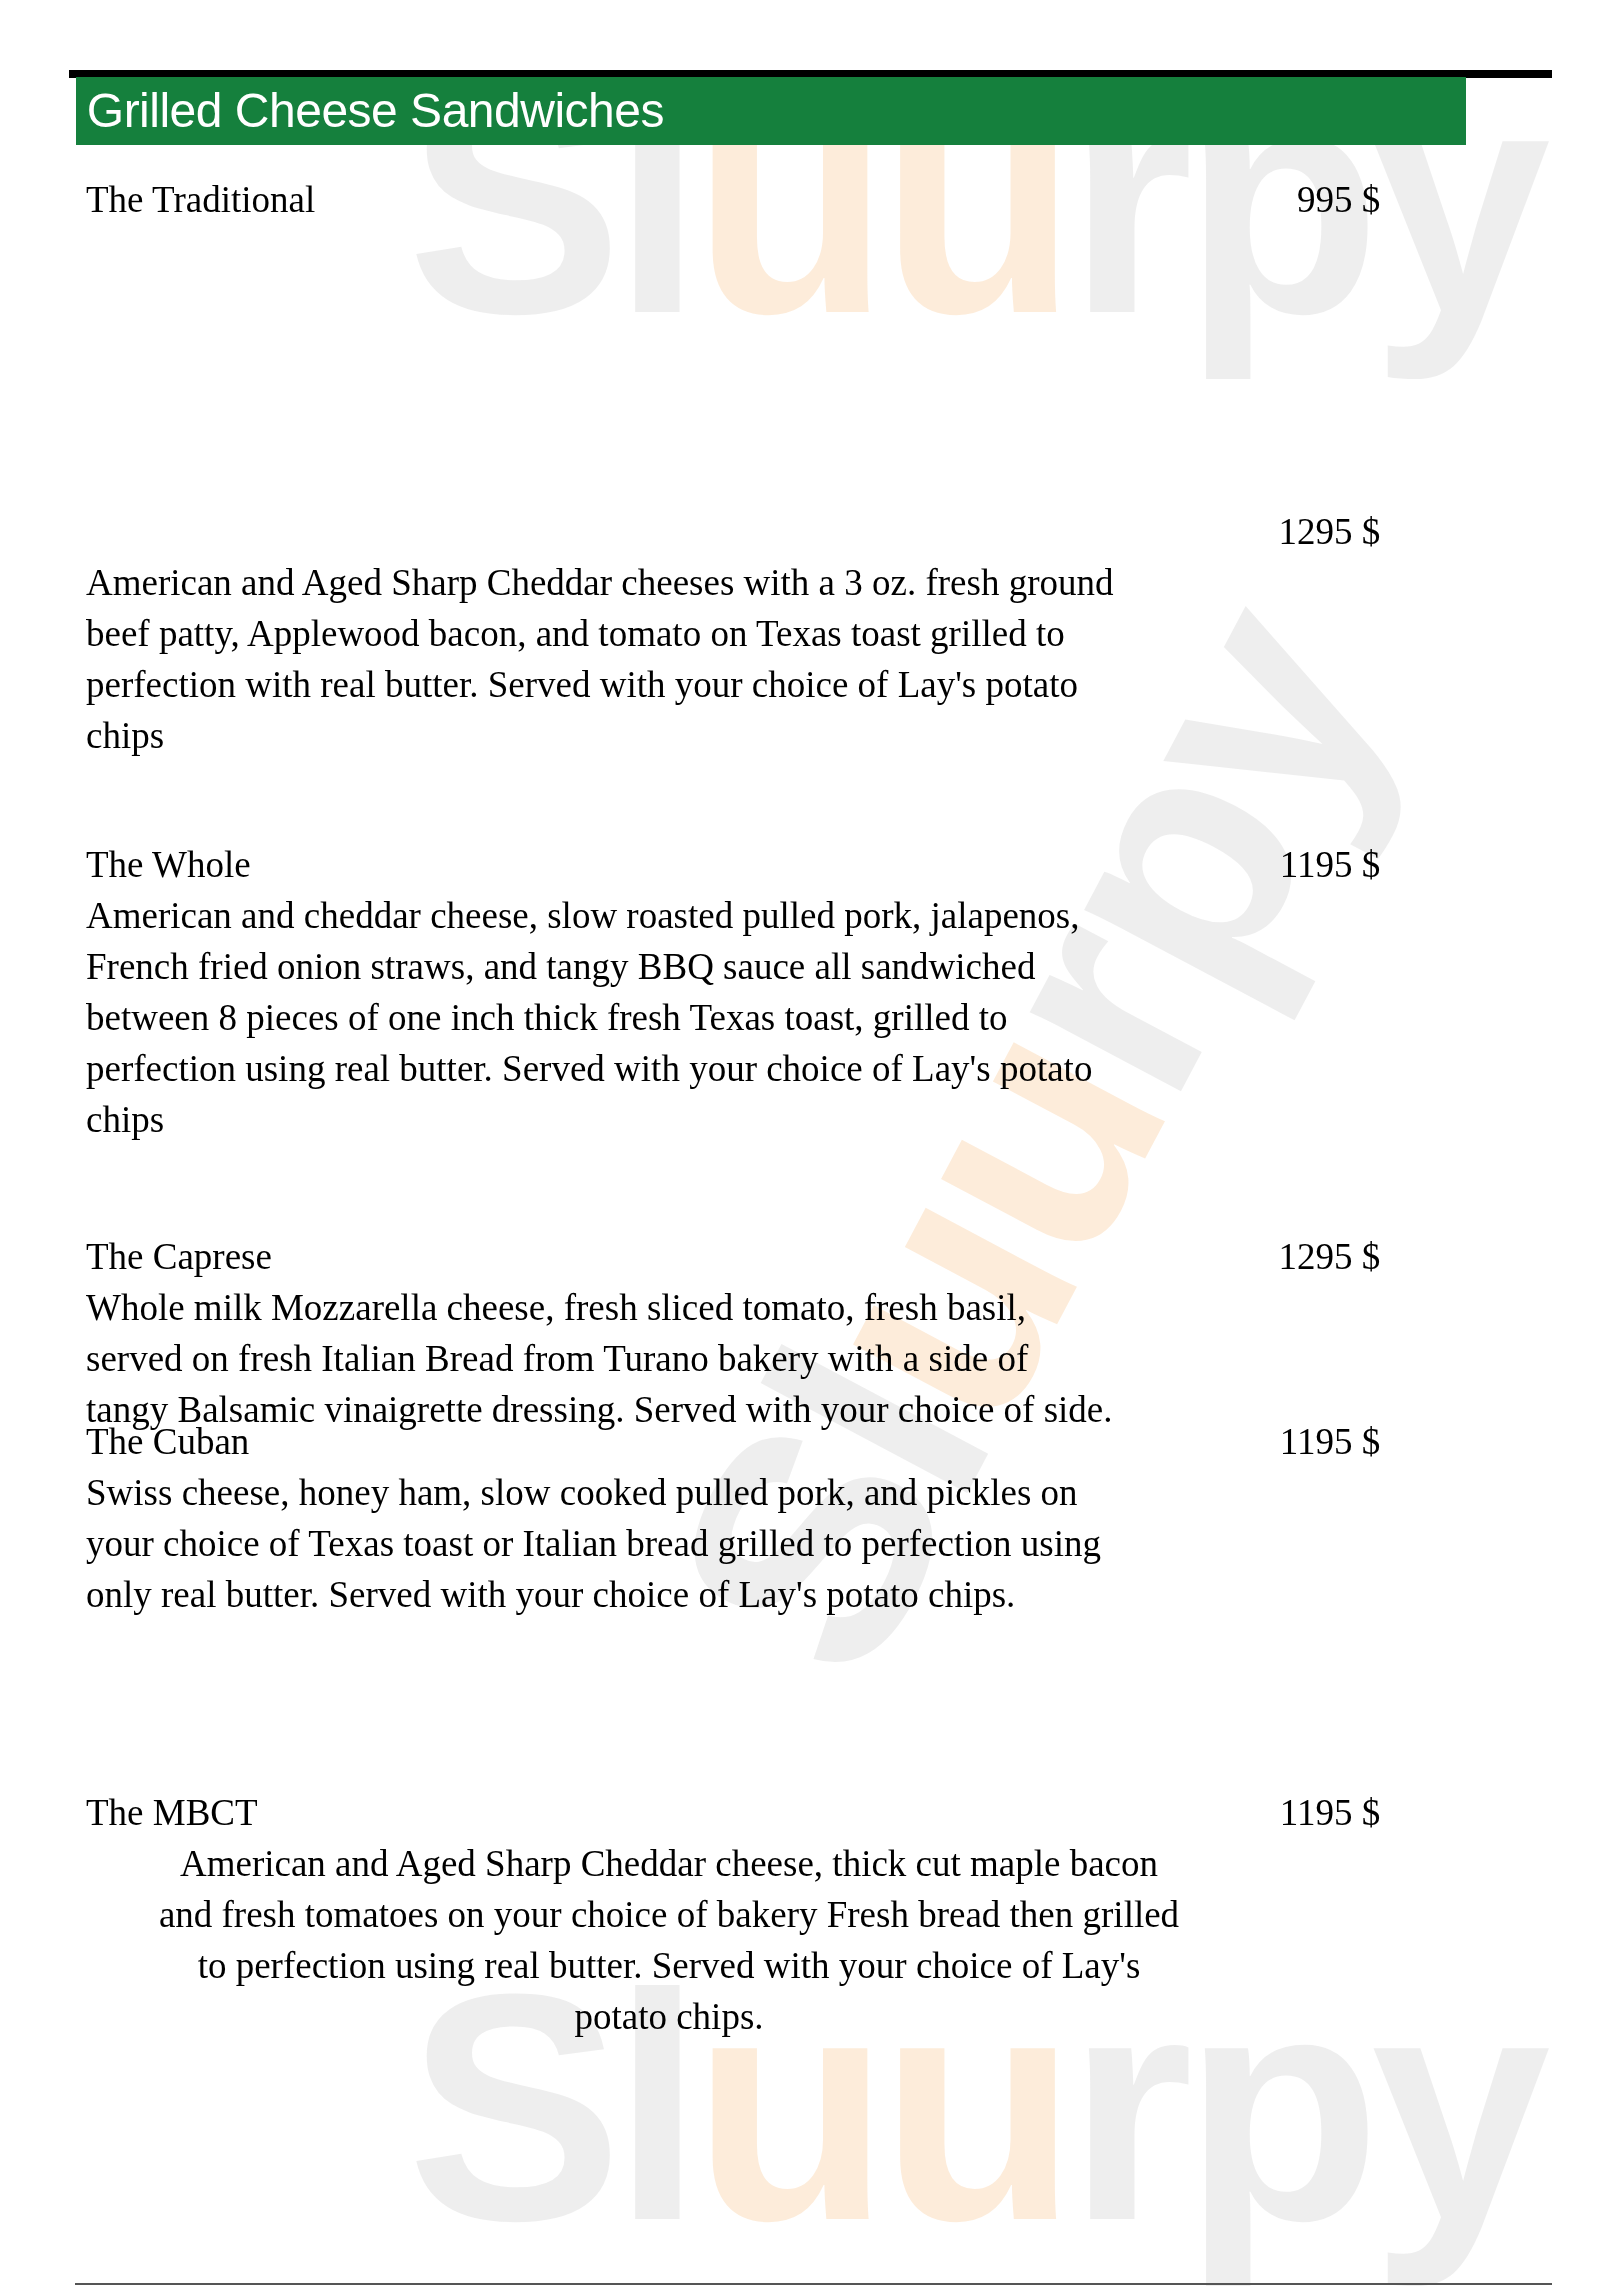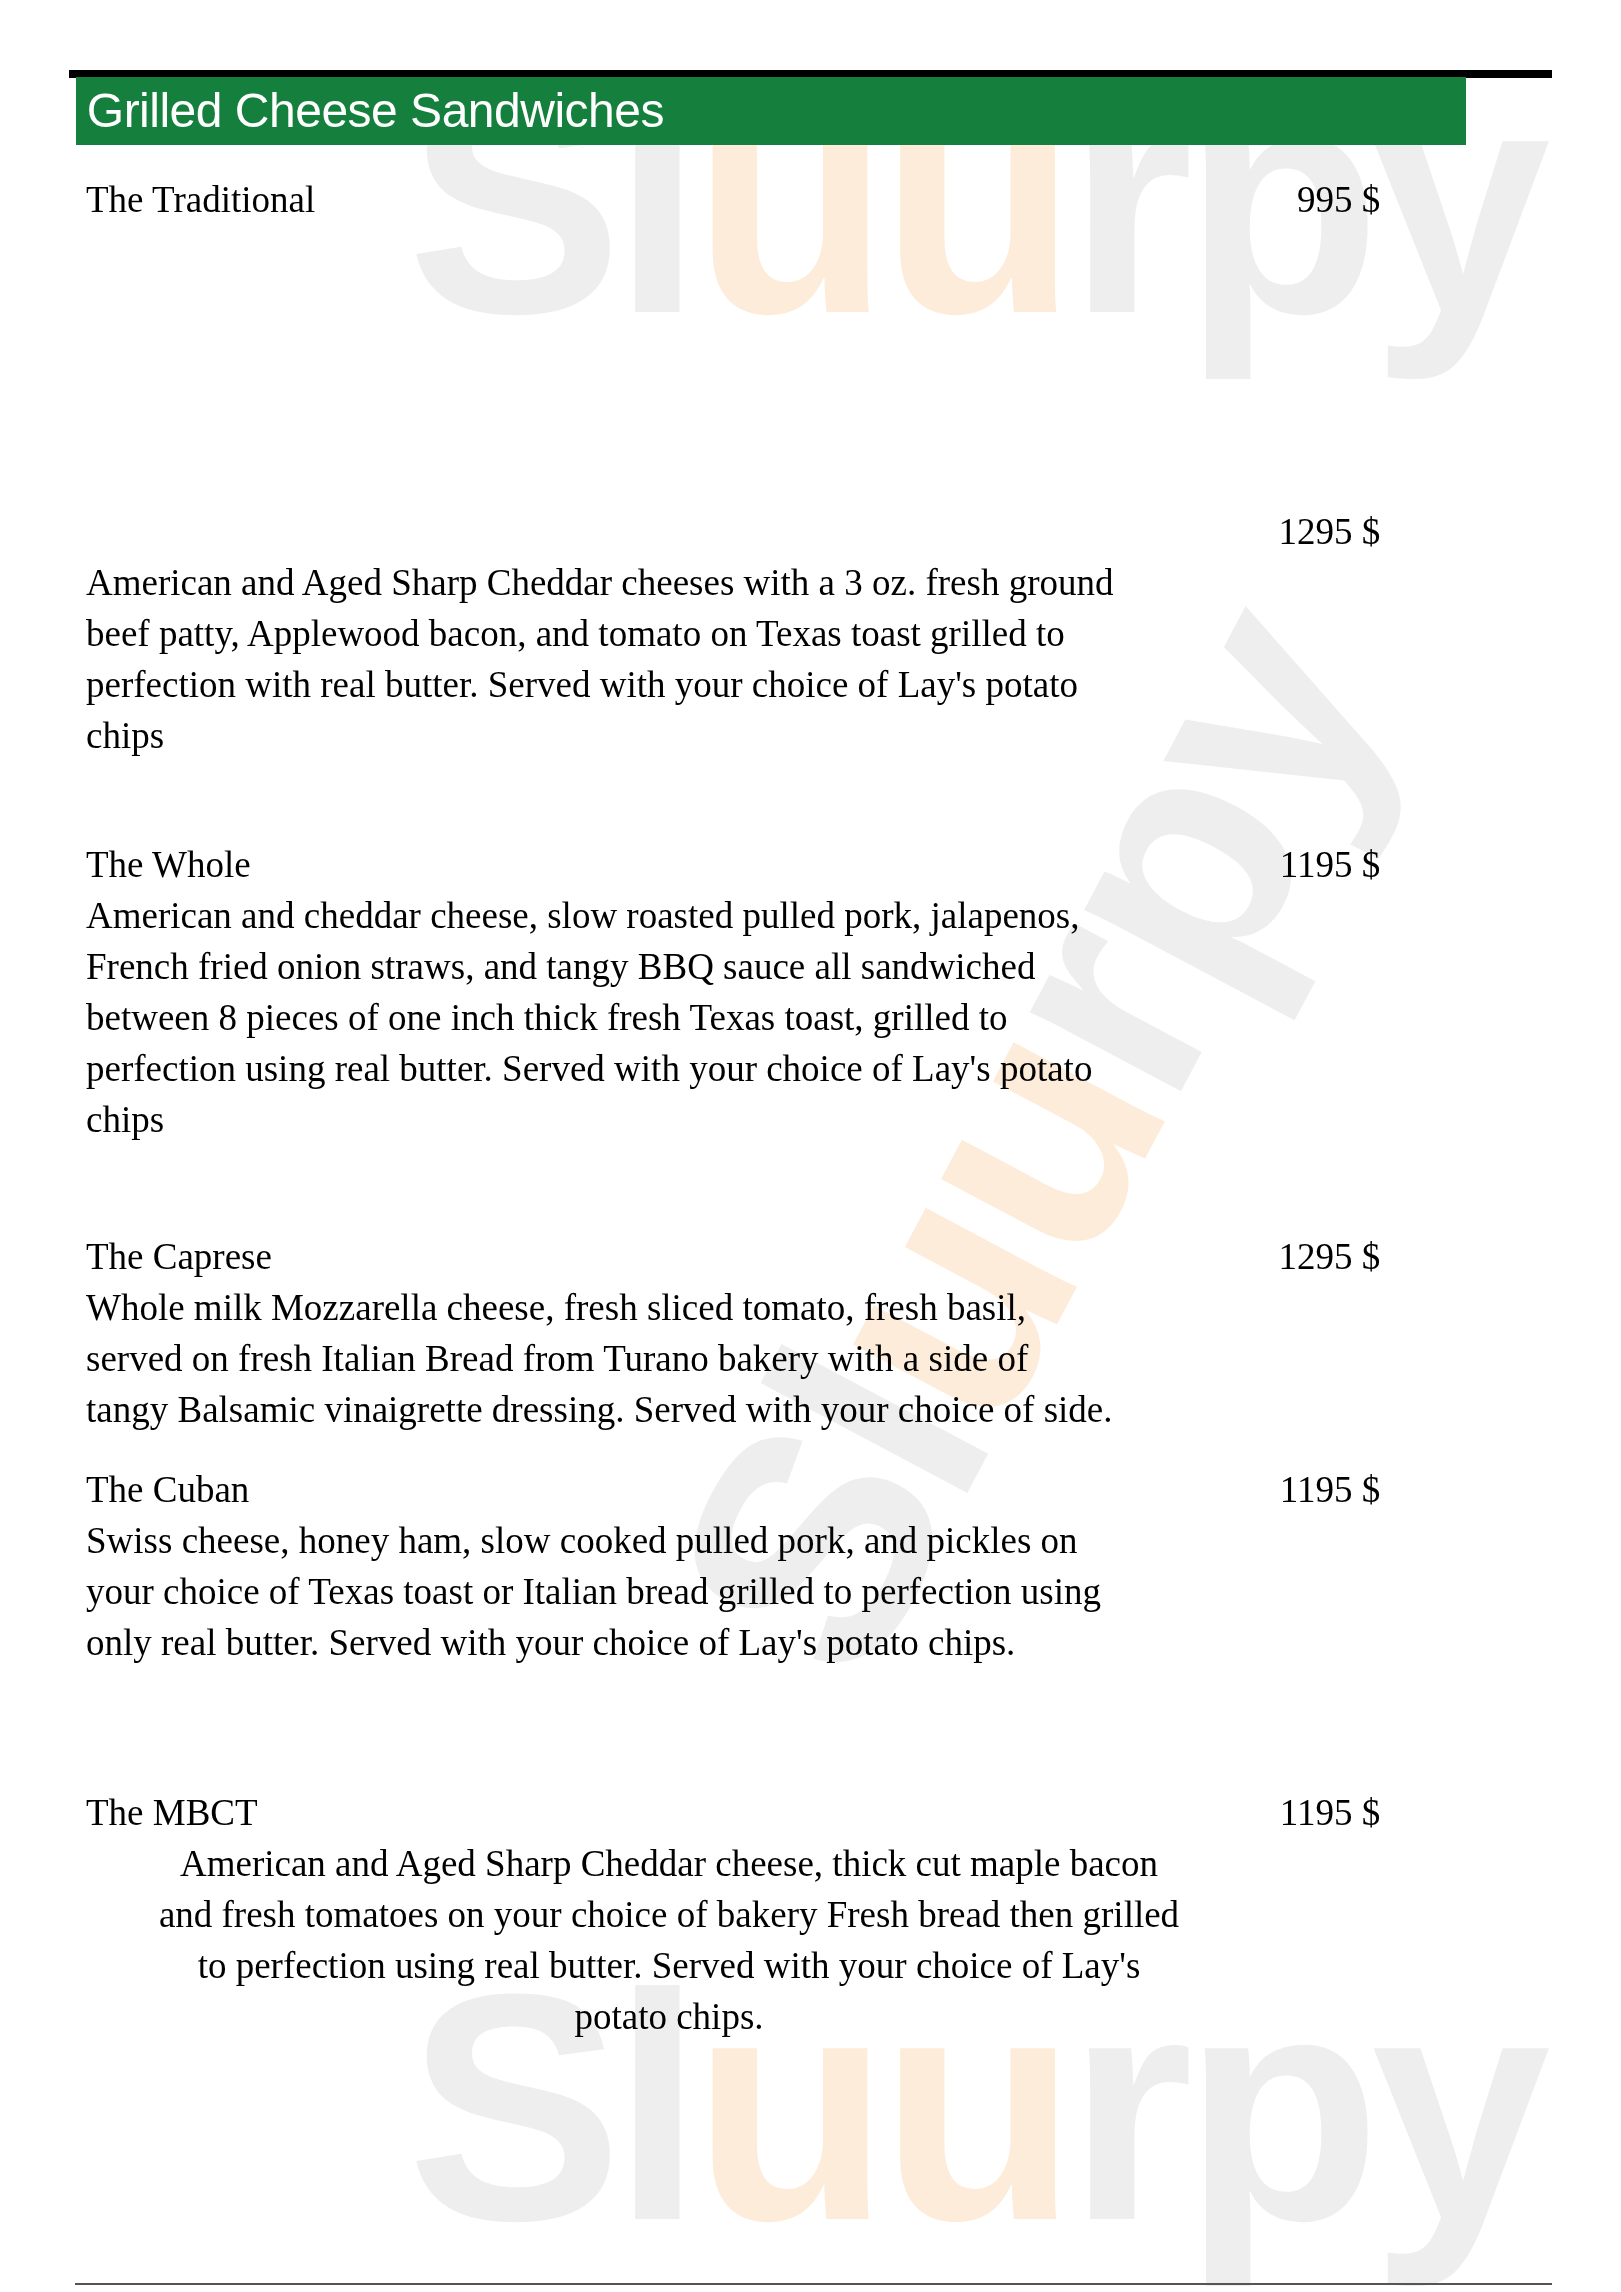--- a/index.html
+++ b/index.html
@@ -149,21 +149,21 @@
 <div class="item" style="top:1231px;">
   <div class="item-head">
     <span class="item-name">The Caprese</span>
     <span class="item-price">1295 $</span>
   </div>
   <div class="item-desc">Whole milk Mozzarella cheese,  fresh sliced tomato, fresh basil,
 served on fresh Italian Bread from Turano bakery with a side of
 tangy Balsamic vinaigrette dressing. Served with your choice of side.</div>
 </div>
 
-<div class="item" style="top:1464px;">
+<div class="item" style="top:1416px;">
   <div class="item-head">
     <span class="item-name">The Cuban</span>
     <span class="item-price">1195 $</span>
   </div>
   <div class="item-desc">Swiss cheese,  honey ham,  slow cooked pulled pork, and pickles on
 your choice of Texas toast or Italian bread grilled to perfection using
 only real butter. Served with your choice of Lay's potato chips.</div>
 </div>
 
 <div class="item" style="top:1787px;text-align:center;">

